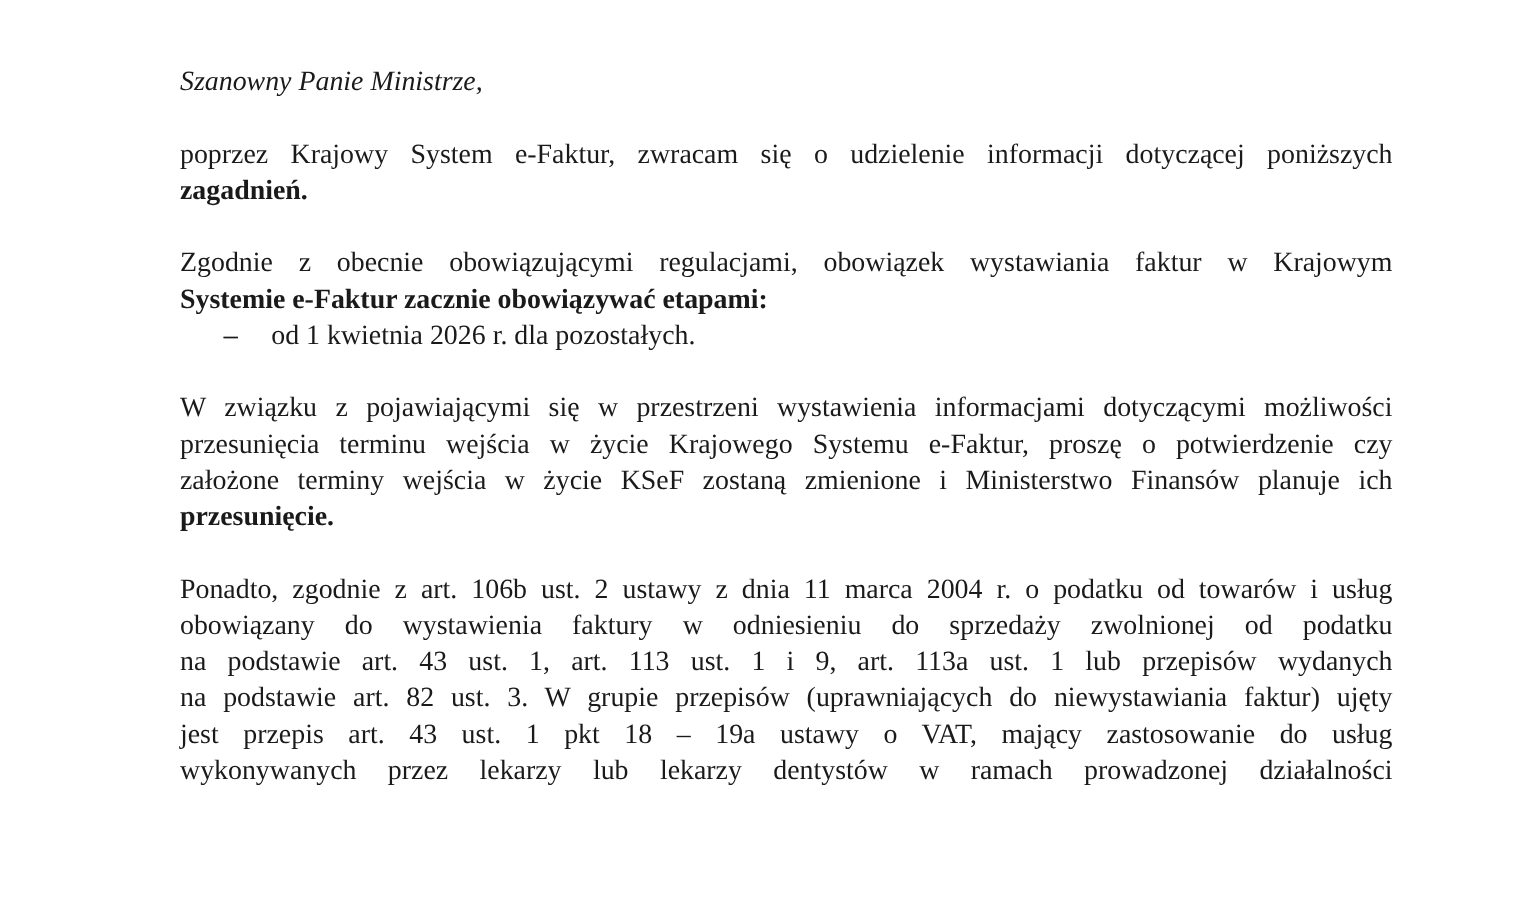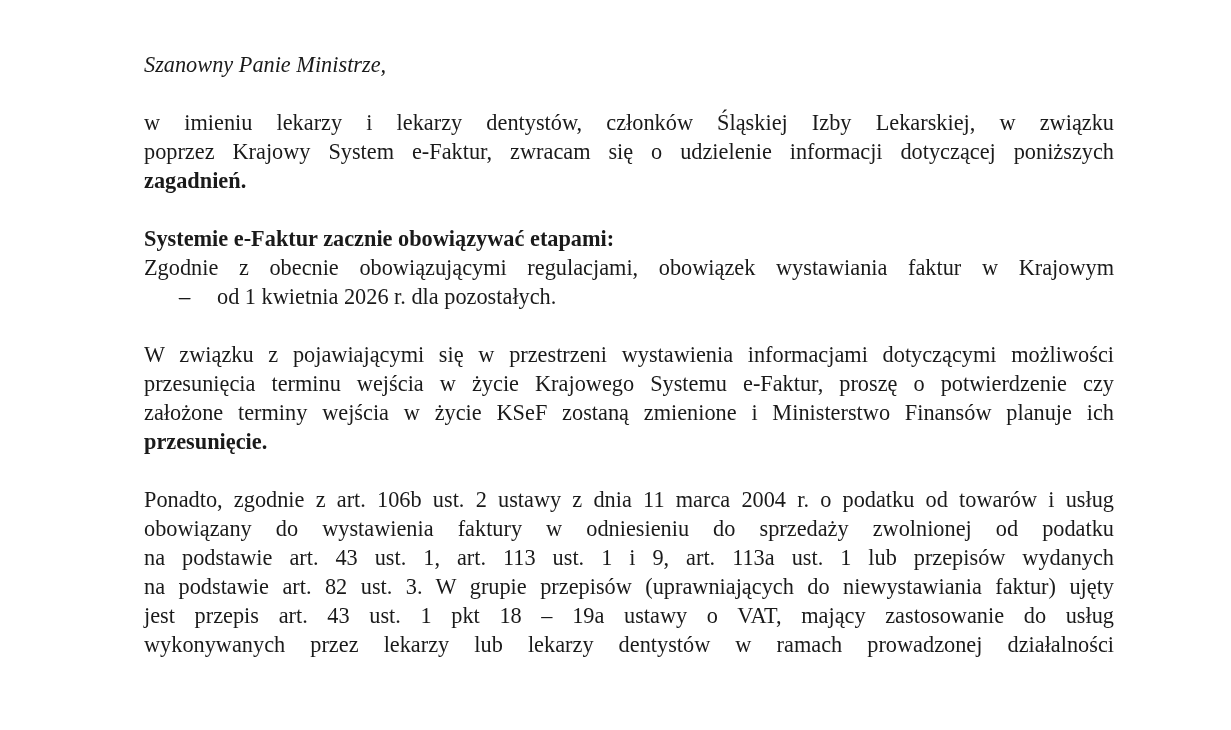--- a/index.html
+++ b/index.html
@@ -57,28 +57,27 @@
       top: 0;
     }
   </style>
 </head>
 <body>
 
 <div class="page">
   <div class="salutation">Szanowny Panie Ministrze,</div>
 
   <div class="para">
-    <span class="line">w imieniu lekarzy i lekarzy dentystów, członków Śląskiej Izby Lekarskiej, w związku</span>
     <span class="line">poprzez Krajowy System e-Faktur, zwracam się o udzielenie informacji dotyczącej poniższych</span>
     <span class="line last">zagadnień.</span>
   </div>
 
   <div class="para">
+    <span class="line">Zgodnie z obecnie obowiązującymi regulacjami, obowiązek wystawiania faktur w Krajowym</span>
     <span class="line last">Systemie e-Faktur zacznie obowiązywać etapami:</span>
-    <span class="line">Zgodnie z obecnie obowiązującymi regulacjami, obowiązek wystawiania faktur w Krajowym</span>
     <ul class="list">
       <li>
         <span class="dash">–</span>
       </li>
       <li>
         <span class="dash">–</span>
         <span>od 1 kwietnia 2026 r. dla pozostałych.</span>
       </li>
     </ul>
   </div>

